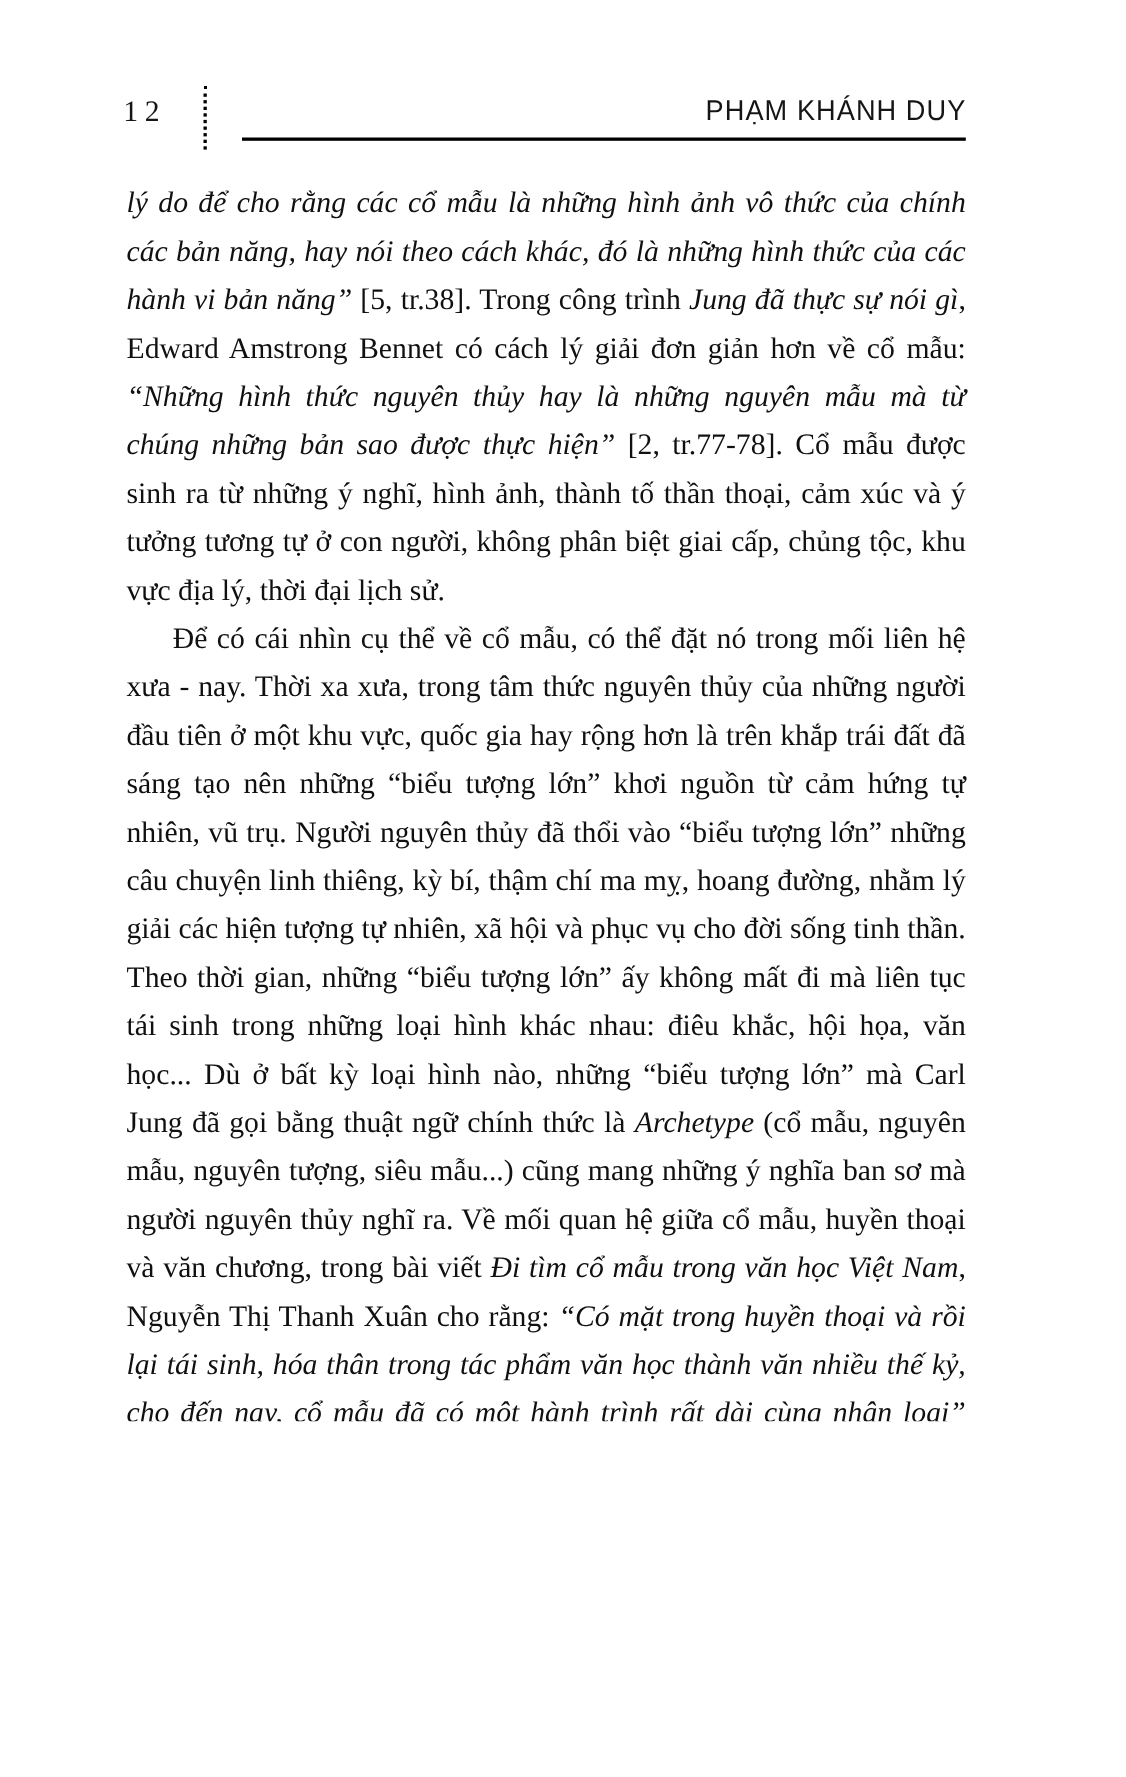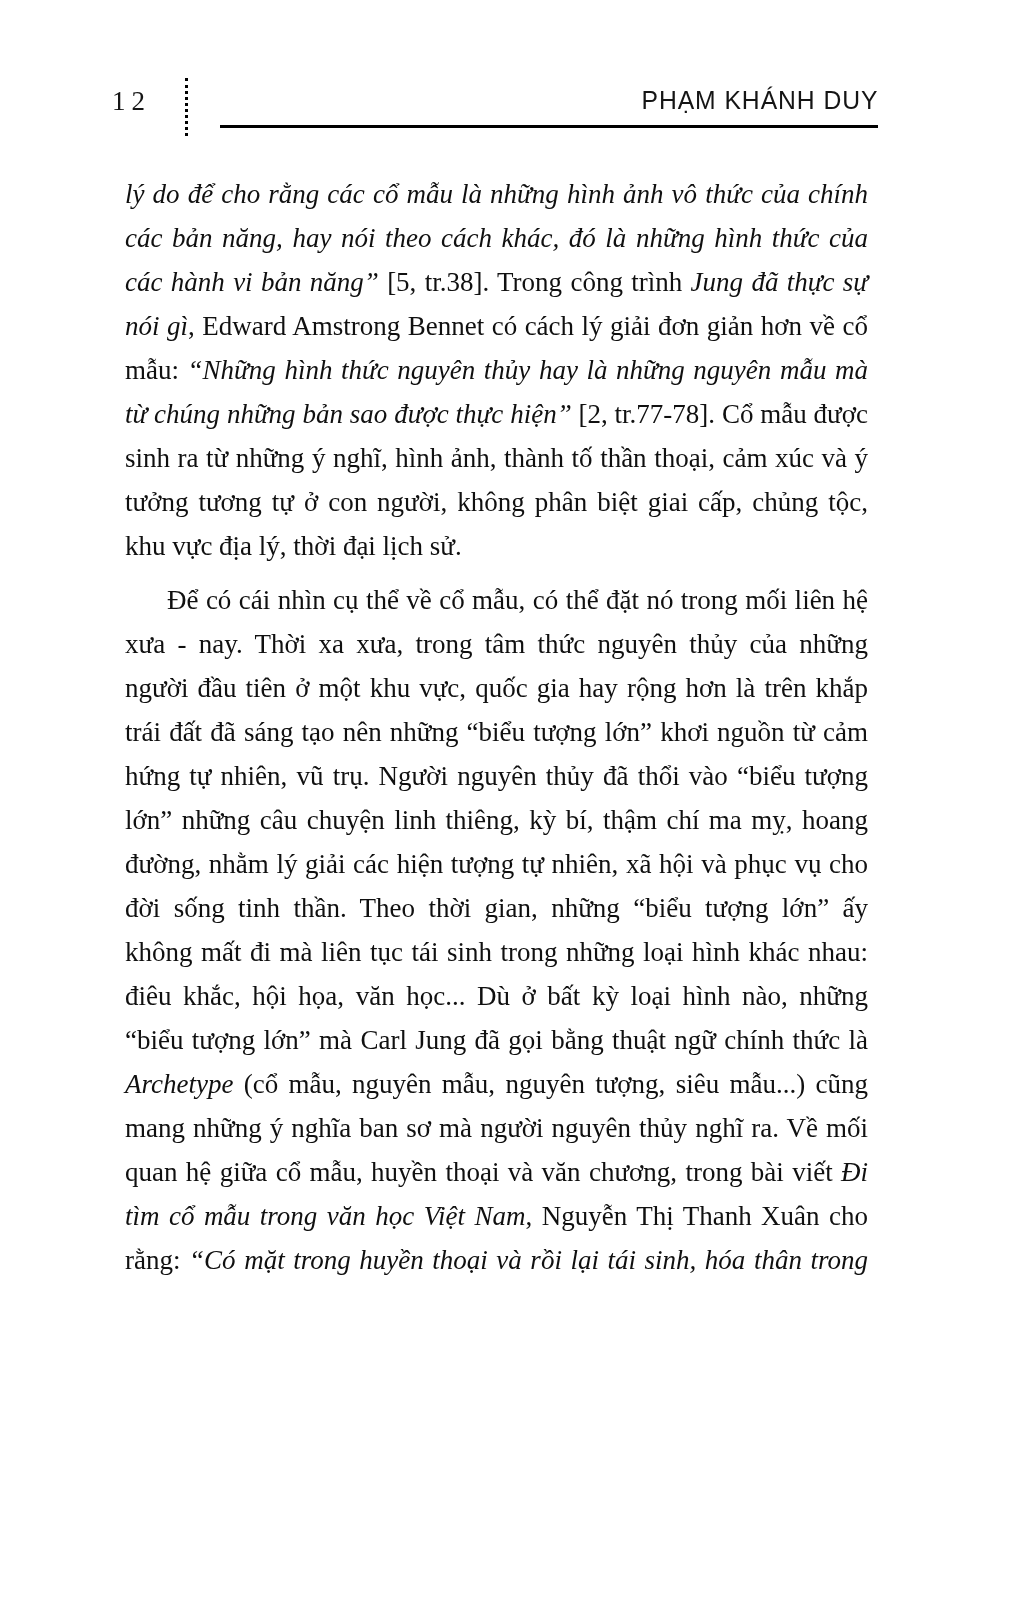--- a/index.html
+++ b/index.html
@@ -58,21 +58,21 @@
   .page-body {
     position: absolute;
     top: 162px;
     left: 115px;
     width: 763px;
     font-size: 27px;
     line-height: 44px;
     text-align: justify;
     color: #101010;
   }
-  .para { margin: 10px; }
+  .para { margin: 0; }
   .para.indent { text-indent: 42px; }
   .em { font-style: italic; }
 </style>
 </head>
 <body>
 
 <div class="page">
 
   <span class="page-number">12</span>
 

